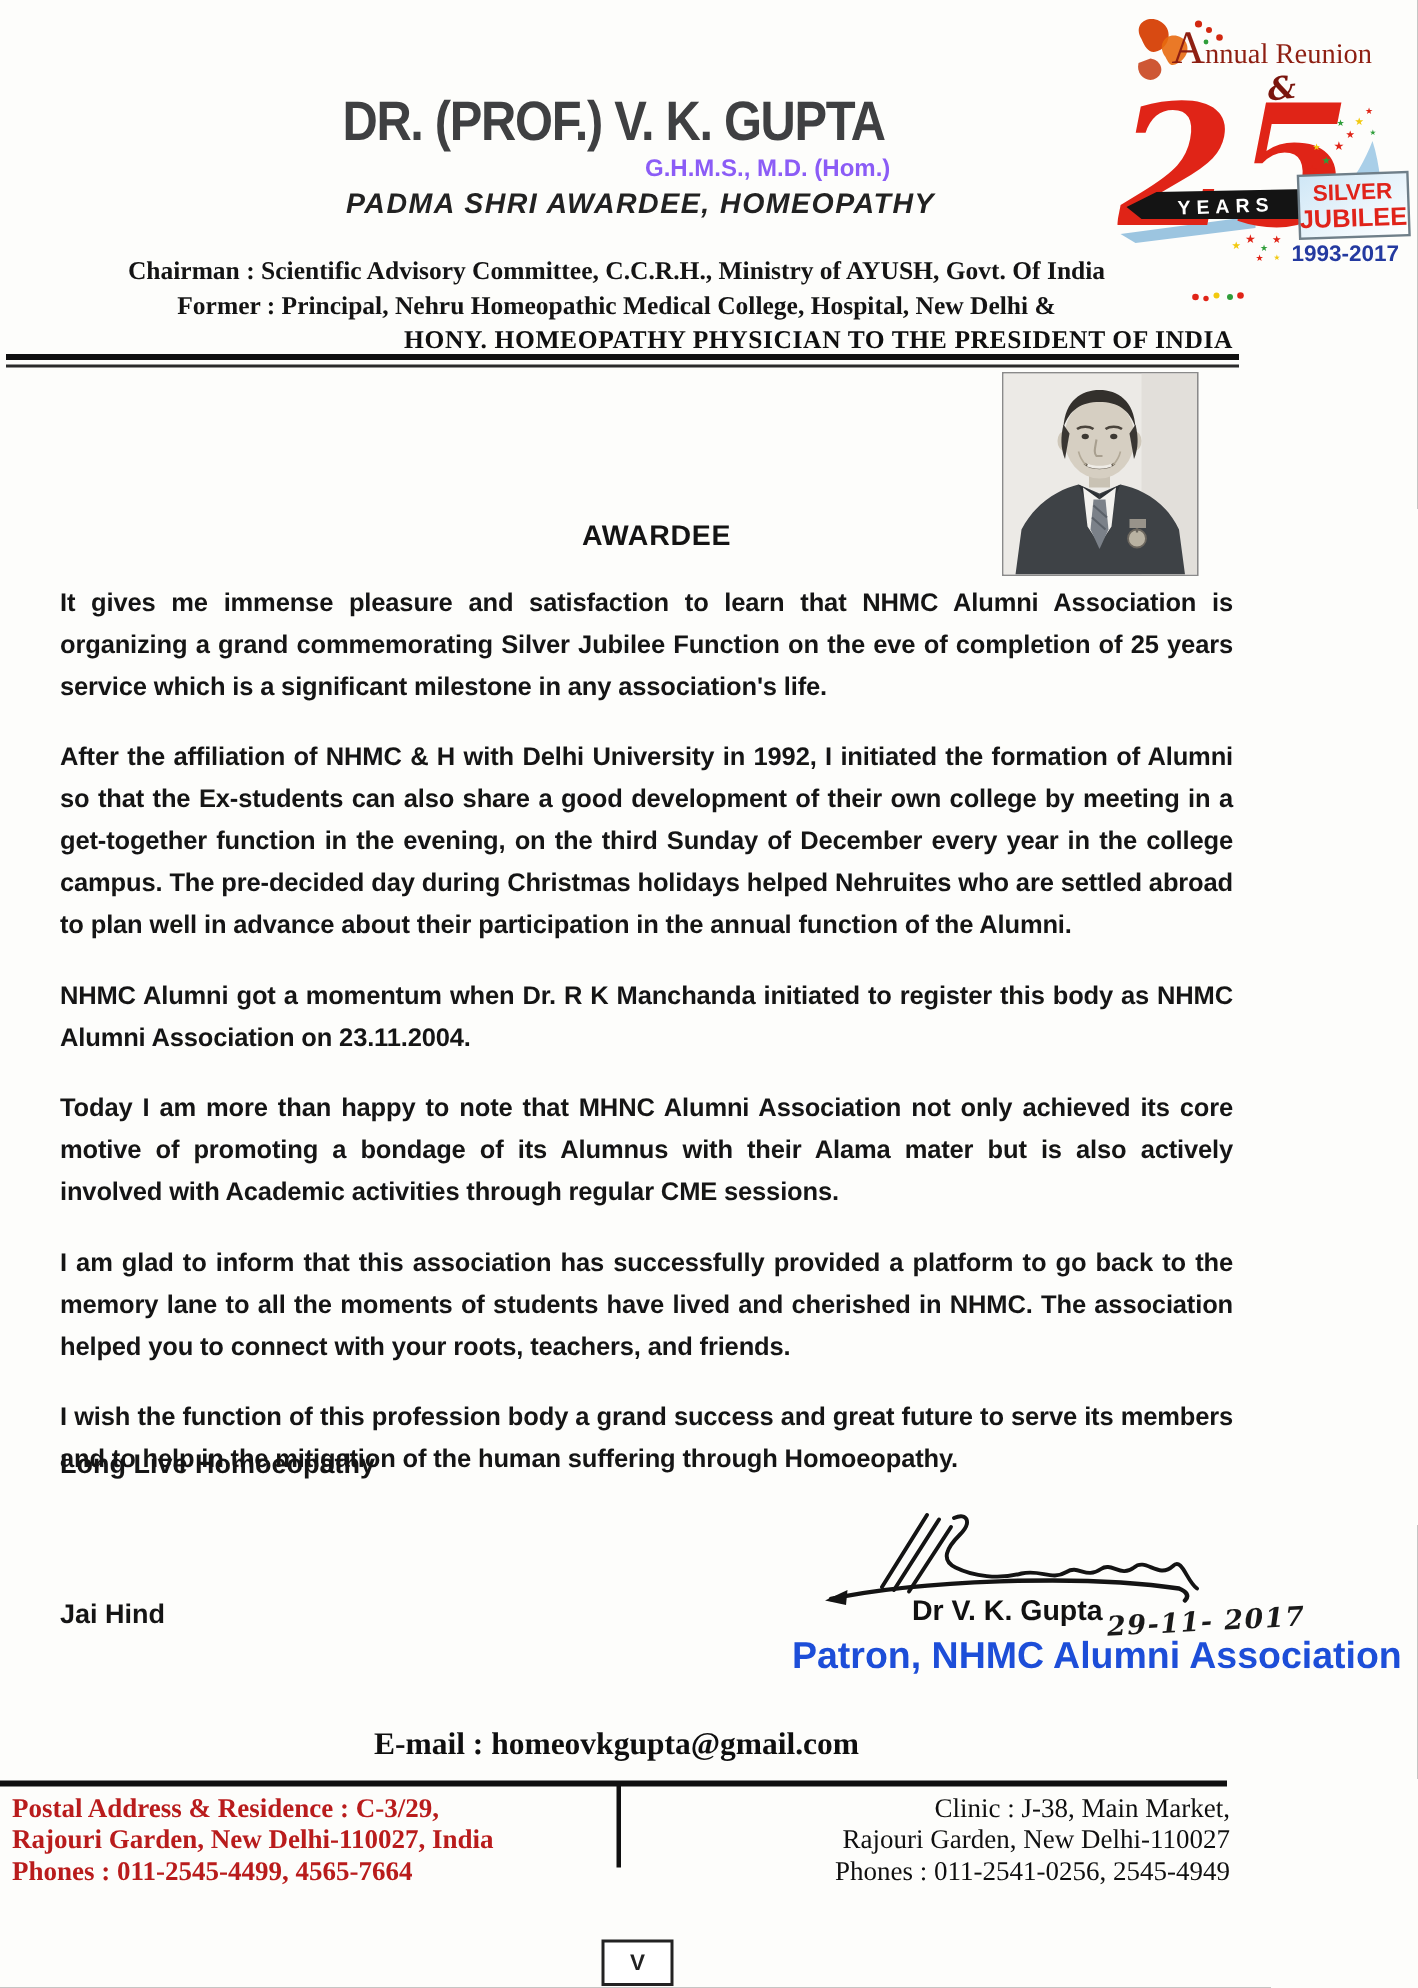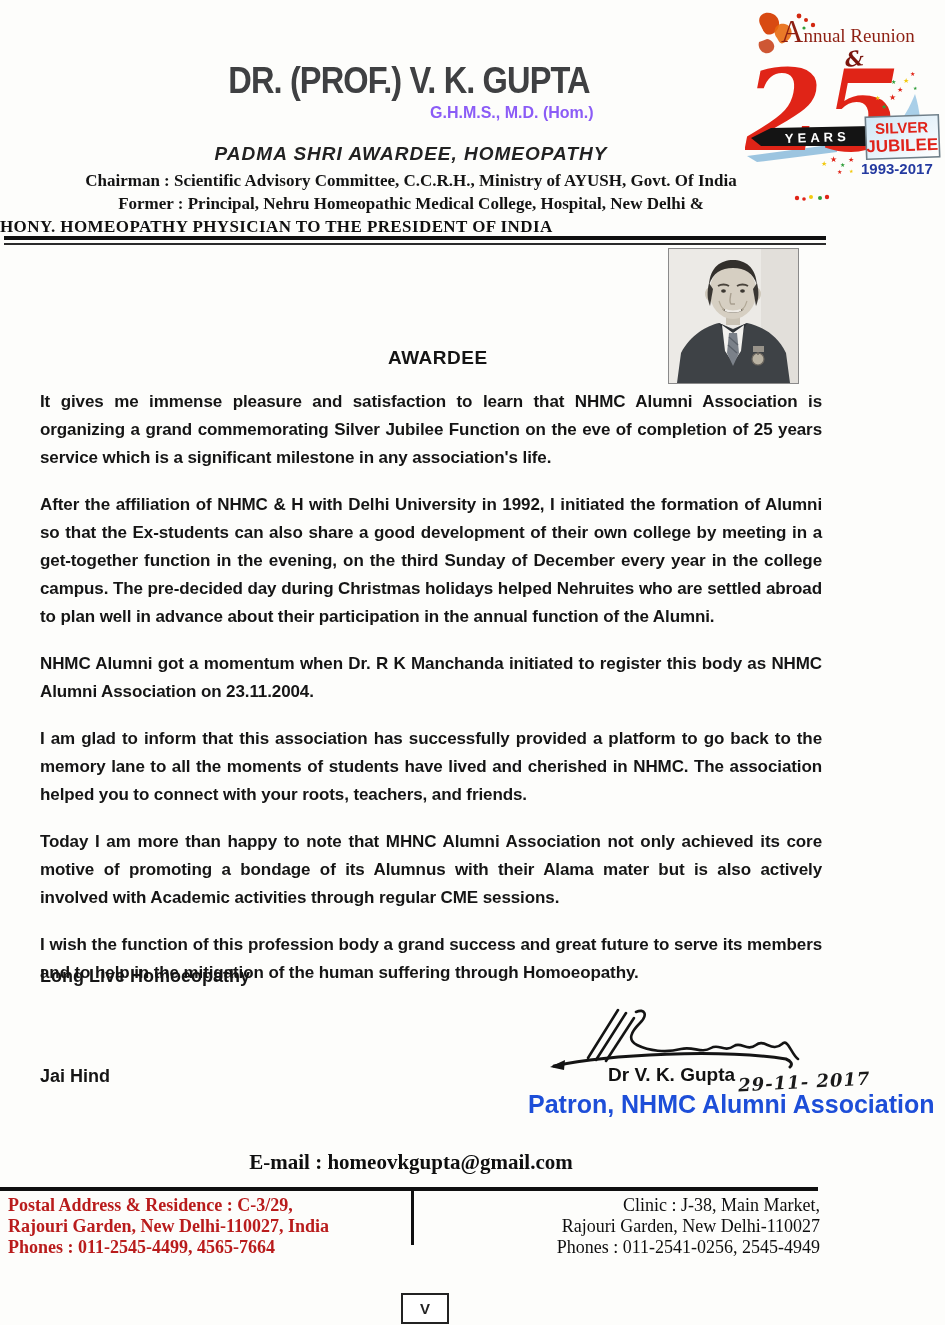--- a/index.html
+++ b/index.html
@@ -4,26 +4,26 @@
 <style>
   html,body{margin:0;padding:0;background:#9a9a9a;}
   .page{position:relative;width:945px;height:1325px;margin:0 auto;background:#fdfdfb;
         font-family:"Liberation Sans",sans-serif;color:#161616;overflow:hidden;}
 
   
   .h-name{position:absolute;top:60px;left:0;width:822px;text-align:center;
           font-weight:bold;font-size:37px;color:#3f4042;letter-spacing:-1px;
           transform:scaleX(.88);transform-origin:48% 50%;}
   .h-degrees{position:absolute;top:104px;left:430px;font-weight:bold;font-size:16px;color:#8b5cf6;}
-  .h-award{position:absolute;top:126px;left:0;width:822px;text-align:center;
-           font-weight:bold;font-style:italic;font-size:19px;letter-spacing:1px;color:#222;margin-top:17px;}
+  .h-award{position:absolute;top:126px;left:16px;width:822px;text-align:center;
+           font-weight:bold;font-style:italic;font-size:19px;letter-spacing:1px;color:#222;}
   .h-cred{position:absolute;left:0;width:822px;text-align:center;
           font-family:"Liberation Serif",serif;font-weight:bold;font-size:17px;color:#141414;}
   .c1{top:149px;} .c2{top:171px;} .c3{top:194px;}
-  .h-hony{position:absolute;top:217px;left:0;width:822px;text-align:left;
+  .h-hony{position:absolute;top:217px;left:0;width:822px;text-align:right;
           font-family:"Liberation Serif",serif;font-weight:bold;font-size:17px;
           letter-spacing:.4px;color:#101010;}
   .rule-thick{position:absolute;top:236px;left:4px;width:822px;height:4px;background:#101010;}
   .rule-thin{position:absolute;top:243px;left:4px;width:822px;height:2px;background:#2b2b2b;}
 
   
   .logo{position:absolute;top:6px;left:745px;width:198px;height:210px;}
   .logo-title{position:absolute;top:8px;left:36px;width:160px;
               font-family:"Liberation Serif",serif;font-weight:normal;font-size:19px;color:#8e1f12;}
   .logo-title::first-letter{font-size:31px;}
@@ -176,22 +176,22 @@
       <path d="M56,61 C60,63 68,63 72,61" stroke="#efece6" stroke-width="2" fill="none"></path>
       <path d="M50,52 C51,56 53,59 55,61 M78,52 C77,56 75,59 73,61" stroke="#b2a997" stroke-width="1.1" fill="none"></path>
     </svg>
   </div>
 
   <div class="msg-heading">AWARDEE</div>
   <div class="body-text">
     <p>It gives me immense pleasure and satisfaction to learn that NHMC Alumni Association is organizing a grand commemorating Silver Jubilee Function on the eve of completion of 25 years service which is a significant milestone in any association's life.</p>
     <p>After the affiliation of NHMC &amp; H with Delhi University in 1992, I initiated the formation of Alumni so that the Ex-students can also share a good development of their own college by meeting in a get-together function in the evening, on the third Sunday of December every year in the college campus. The pre-decided day during Christmas holidays helped Nehruites who are settled abroad to plan well in advance about their participation in the annual function of the Alumni.</p>
     <p>NHMC Alumni got a momentum when Dr. R K Manchanda initiated to register this body as NHMC Alumni Association on 23.11.2004.</p>
+    <p>Today I am more than happy to note that MHNC Alumni Association not only achieved its core motive of promoting a bondage of its Alumnus with their Alama mater but is also actively involved with Academic activities through regular CME sessions.</p>
     <p>I am glad to inform that this association has successfully provided a platform to go back to the memory lane to all the moments of students have lived and cherished in NHMC. The association helped you to connect with your roots, teachers, and friends.</p>
-    <p>Today I am more than happy to note that MHNC Alumni Association not only achieved its core motive of promoting a bondage of its Alumnus with their Alama mater but is also actively involved with Academic activities through regular CME sessions.</p>
     <p>I wish the function of this profession body a grand success and great future to serve its members and to help in the mitigation of the human suffering through Homoeopathy.</p>
   </div>
   <div class="closing cl1">Long Live Homoeopathy</div>
   <div class="closing cl2">Jai Hind</div>
 
   <svg class="signature" width="290" height="75" viewBox="0 0 290 75">
     <g stroke="#141414" stroke-width="2.6" fill="none" stroke-linecap="round">
       <path d="M40,54 L70,6"></path>
       <path d="M48,56 L78,9"></path>
       <path d="M58,57 L86,14"></path>

